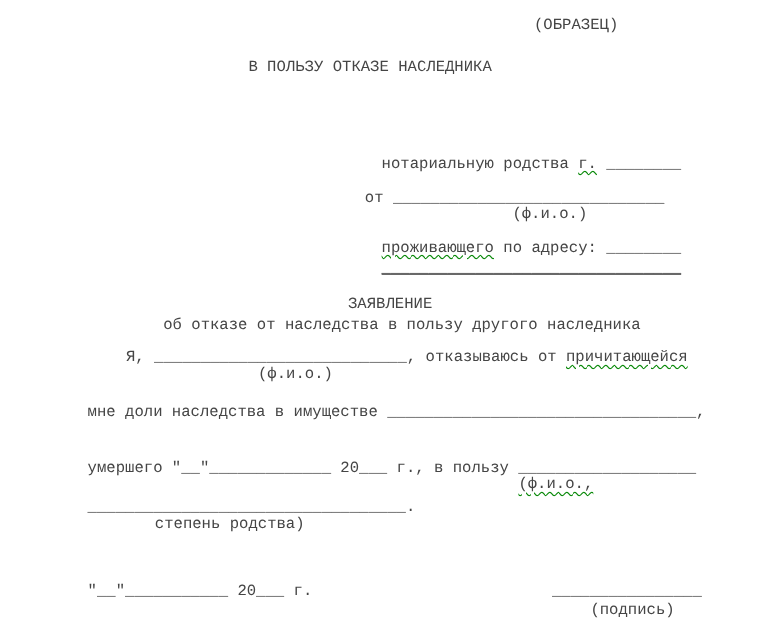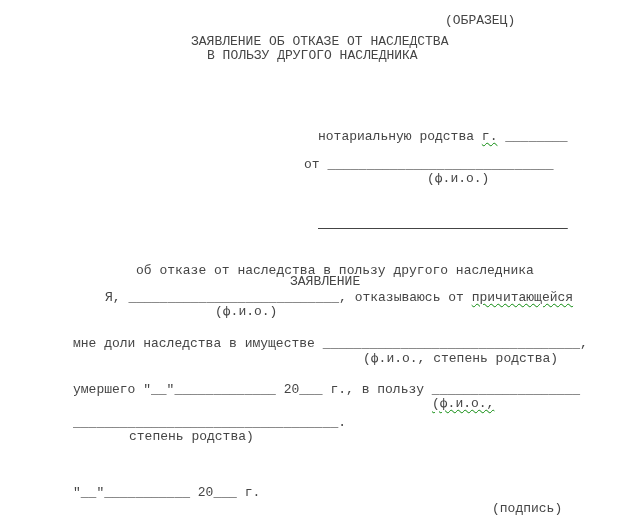--- a/index.html
+++ b/index.html
@@ -30,43 +30,43 @@
     text-decoration-thickness: 1px;
     text-underline-offset: 2px;
   }
 </style>
 </head>
 <body>
 
 <div class="page">
 
   <div class="ln" style="left:445px; top:14px;">(ОБРАЗЕЦ)</div>
-  <div class="ln" style="left:191px; top:35px;">ЗАЯВЛЕНИЕ ОБ ОТКАЗЕ ОТ НАСЛЕДСТВА</div>
-  <div class="ln" style="left:207px; top:49px;">В ПОЛЬЗУ ДРУГОГО НАСЛЕДНИКА</div>
+  <div class="ln" style="left:207px; top:49px;">В ПОЛЬЗУ ОТКАЗЕ НАСЛЕДНИКА</div>
 
 
   <div class="ln" style="left:318px; top:130px;"><span>нотариальную родства </span><span class="sq">г.</span><span> ________</span></div>
 
   <div class="ln" style="left:304px; top:158px;">от _____________________________</div>
   <div class="ln" style="left:427px; top:172px;">(ф.и.о.)</div>
 
+  <div class="ln" style="left:318px; top:200px;"><span class="sq">проживающего</span><span> по адресу: ________</span></div>
 
   <div class="ln" style="left:318px; top:217px;text-decoration:underline;">________________________________</div>
 
-  <div class="ln" style="left:290px; top:247px;margin-top:28px;">ЗАЯВЛЕНИЕ</div>
+  <div class="ln" style="left:290px; top:247px;">ЗАЯВЛЕНИЕ</div>
   <div class="ln" style="left:136px; top:264px;">об отказе от наследства в пользу другого наследника</div>
 
   <div class="ln" style="left:105px; top:291px;"><span>Я, ___________________________, отказываюсь от </span><span class="sq">причитающейся</span></div>
   <div class="ln" style="left:215px; top:305px;">(ф.и.о.)</div>
 
   <div class="ln" style="left:73px; top:337px;">мне доли наследства в имуществе _________________________________,</div>
-  <div class="ln" style="left:363px; top:352px;">(ф.и.о., степень родства)</div>
 
   <div class="ln" style="left:73px; top:383px;">умершего "__"_____________ 20___ г., в пользу ___________________</div>
   <div class="ln" style="left:432px; top:397px;"><span class="sq">(ф.и.о.,</span></div>
 
   <div class="ln" style="left:129px; top:430px;">степень родства)</div>
   <div class="ln" style="left:73px; top:416px;">__________________________________.</div>
 
   <div class="ln" style="left:73px; top:486px;">"__"___________ 20___ г.</div>
+  <div class="ln" style="left:460px; top:486px;">________________</div>
   <div class="ln" style="left:492px; top:502px;">(подпись)</div>
 
 </div>
 
 </body></html>

